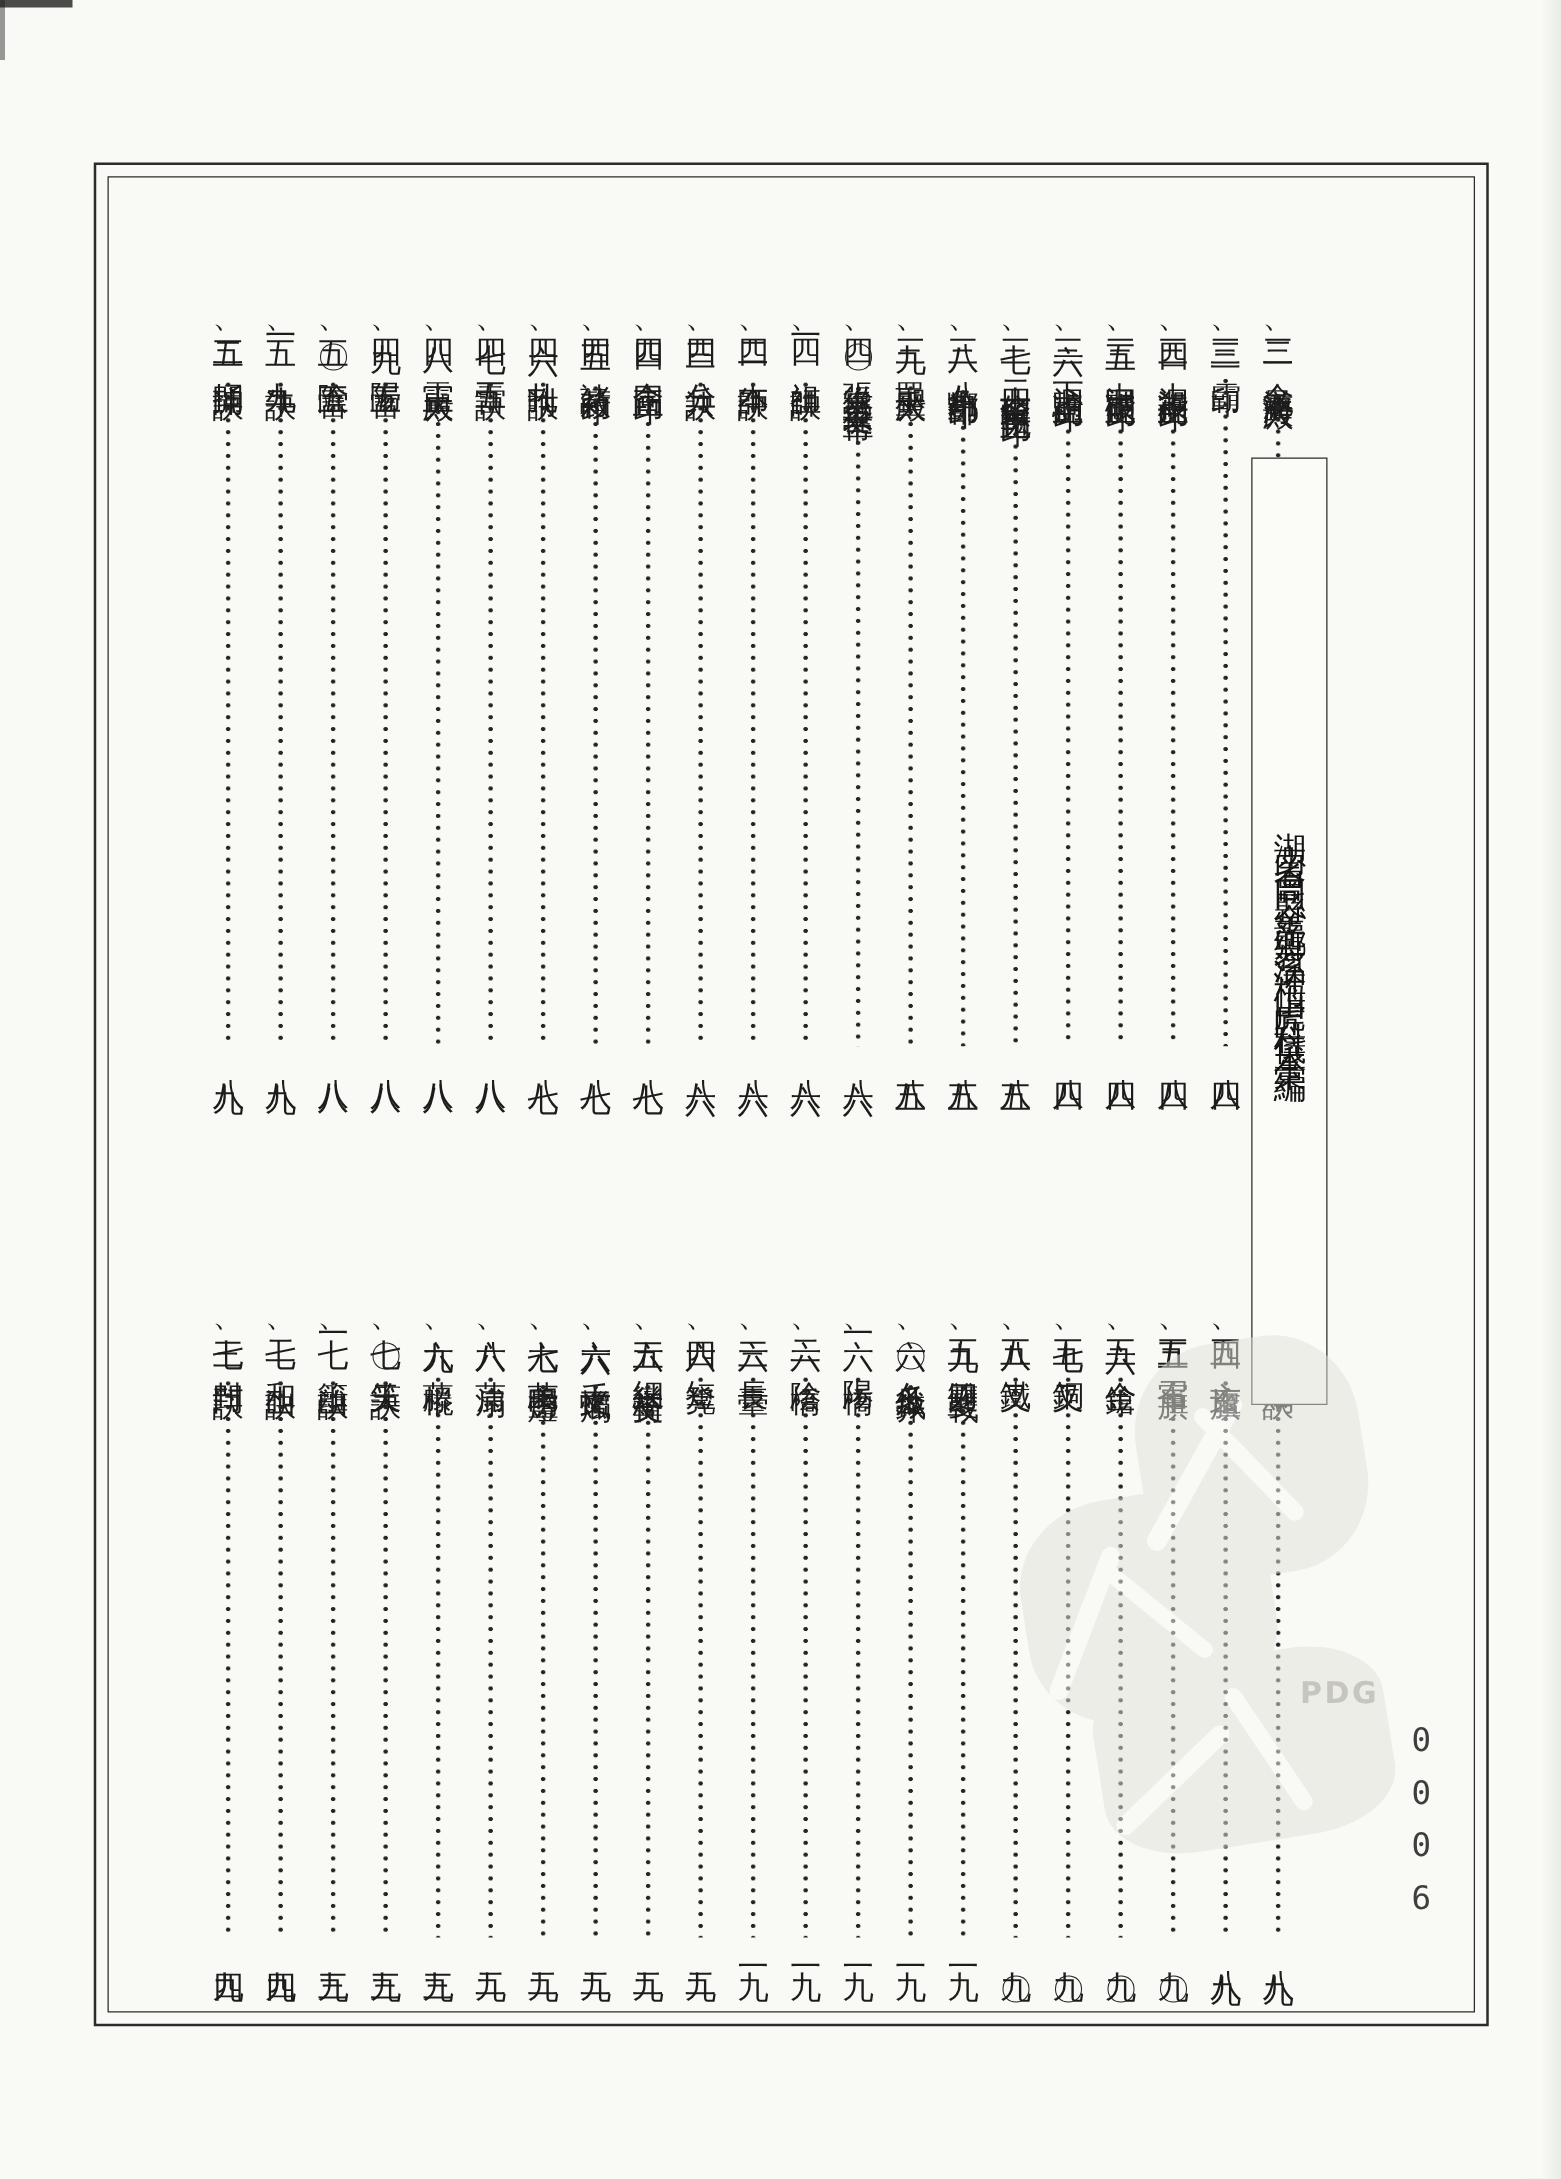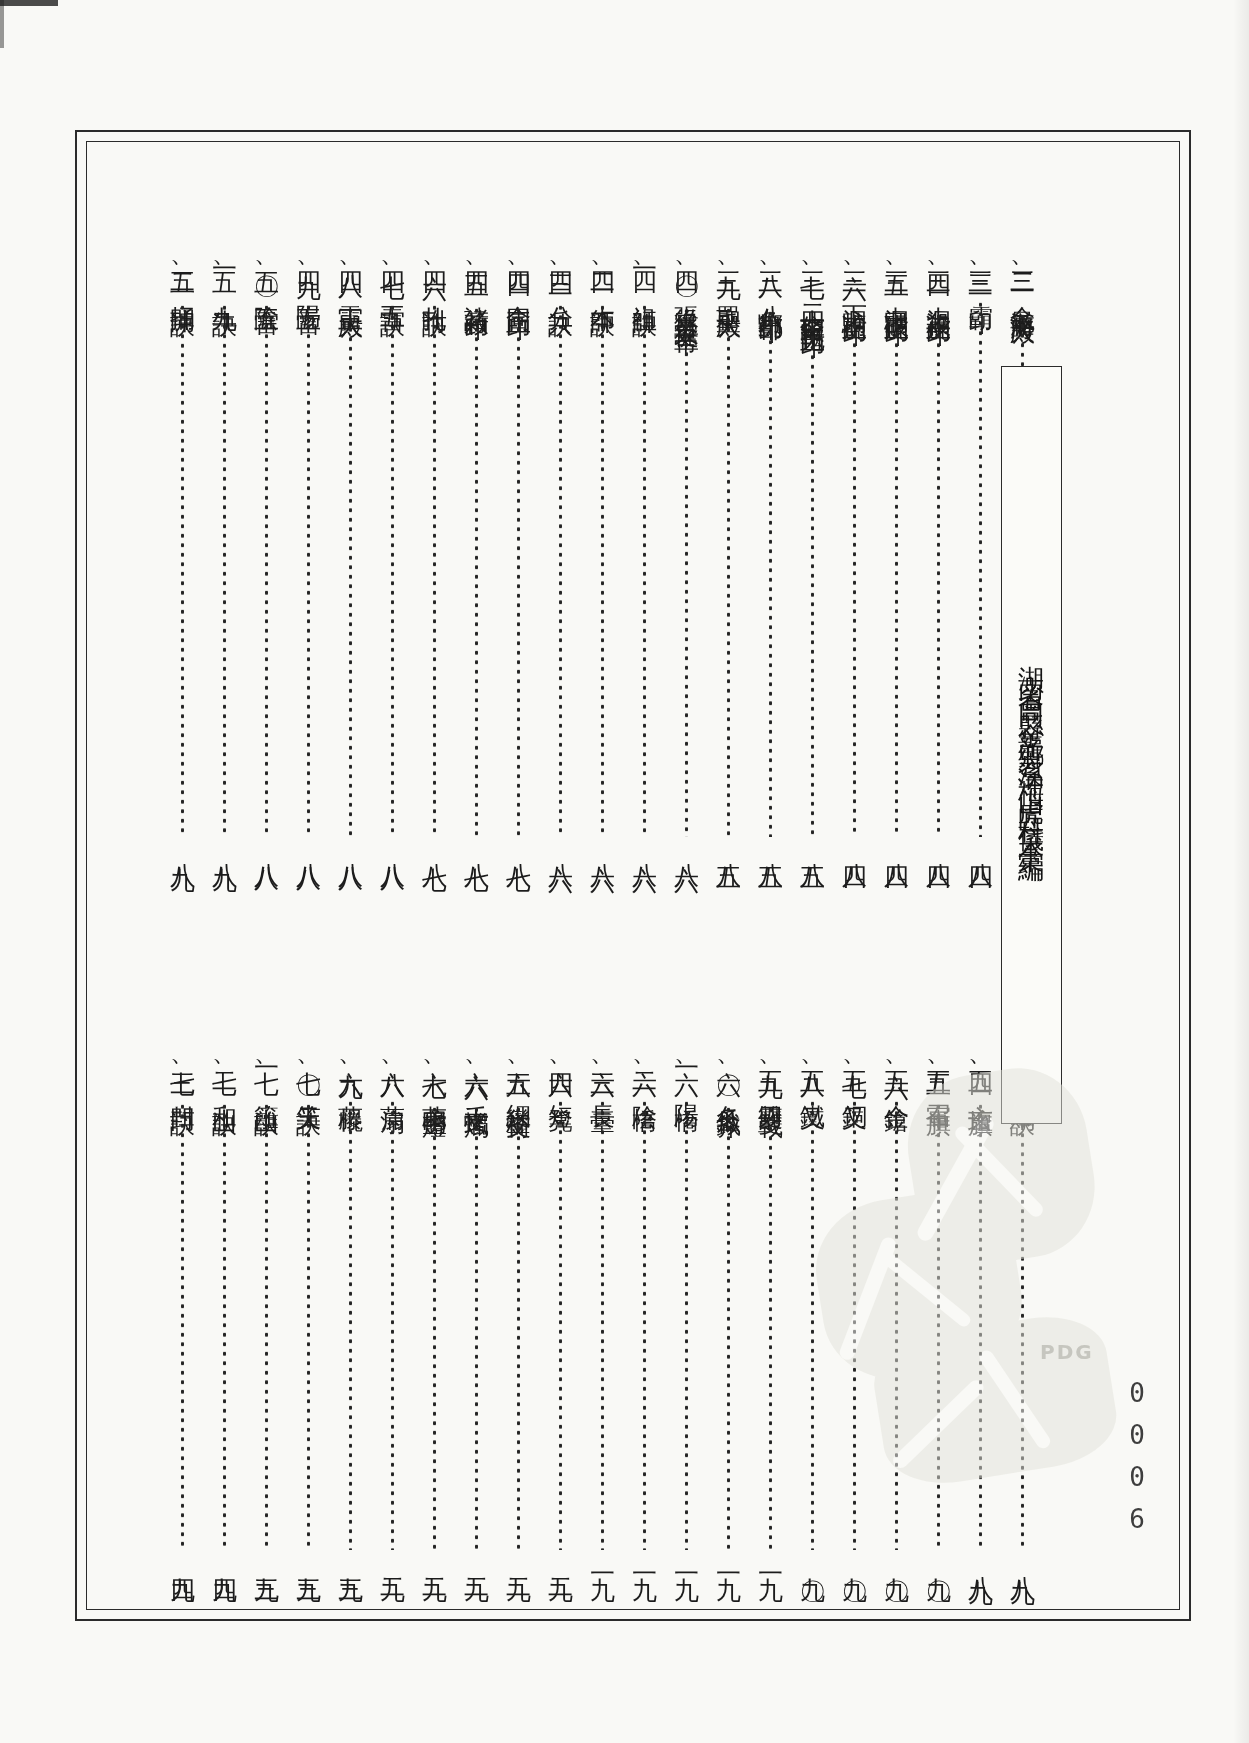--- a/index.html
+++ b/index.html
@@ -70,21 +70,21 @@
   .wm-stroke { position:absolute; background:#f9f9f6; border-radius:8px; }
   .wk1 { left:165px; top:30px;  width:16px; height:140px; transform:rotate(38deg); }
   .wk2 { left:210px; top:40px;  width:14px; height:120px; transform:rotate(-35deg); }
   .wk3 { left:60px;  top:140px; width:15px; height:130px; transform:rotate(30deg); }
   .wk4 { left:120px; top:150px; width:13px; height:110px; transform:rotate(-42deg); }
   .wk5 { left:110px; top:280px; width:15px; height:120px; transform:rotate(55deg); }
   .wk6 { left:190px; top:270px; width:14px; height:115px; transform:rotate(-25deg); }
   .wm-label {
     position:absolute; left:1040px; top:1340px;
     font-family:"DejaVu Sans","Liberation Sans",sans-serif;
-    font-weight:bold; font-size:20px; letter-spacing:2px; color:#c6c6bf;
+    font-weight:bold; font-size:24px; letter-spacing:2px; color:#c6c6bf;
   }
 
   
   .page-code {
     position:absolute; left:1124px; top:1378px;
     writing-mode:vertical-rl; text-orientation:upright;
     font-family:"DejaVu Sans Mono","Liberation Mono",monospace;
     font-size:26px; letter-spacing:12px; line-height:1; color:#3e3e3e;
   }
 </style>

